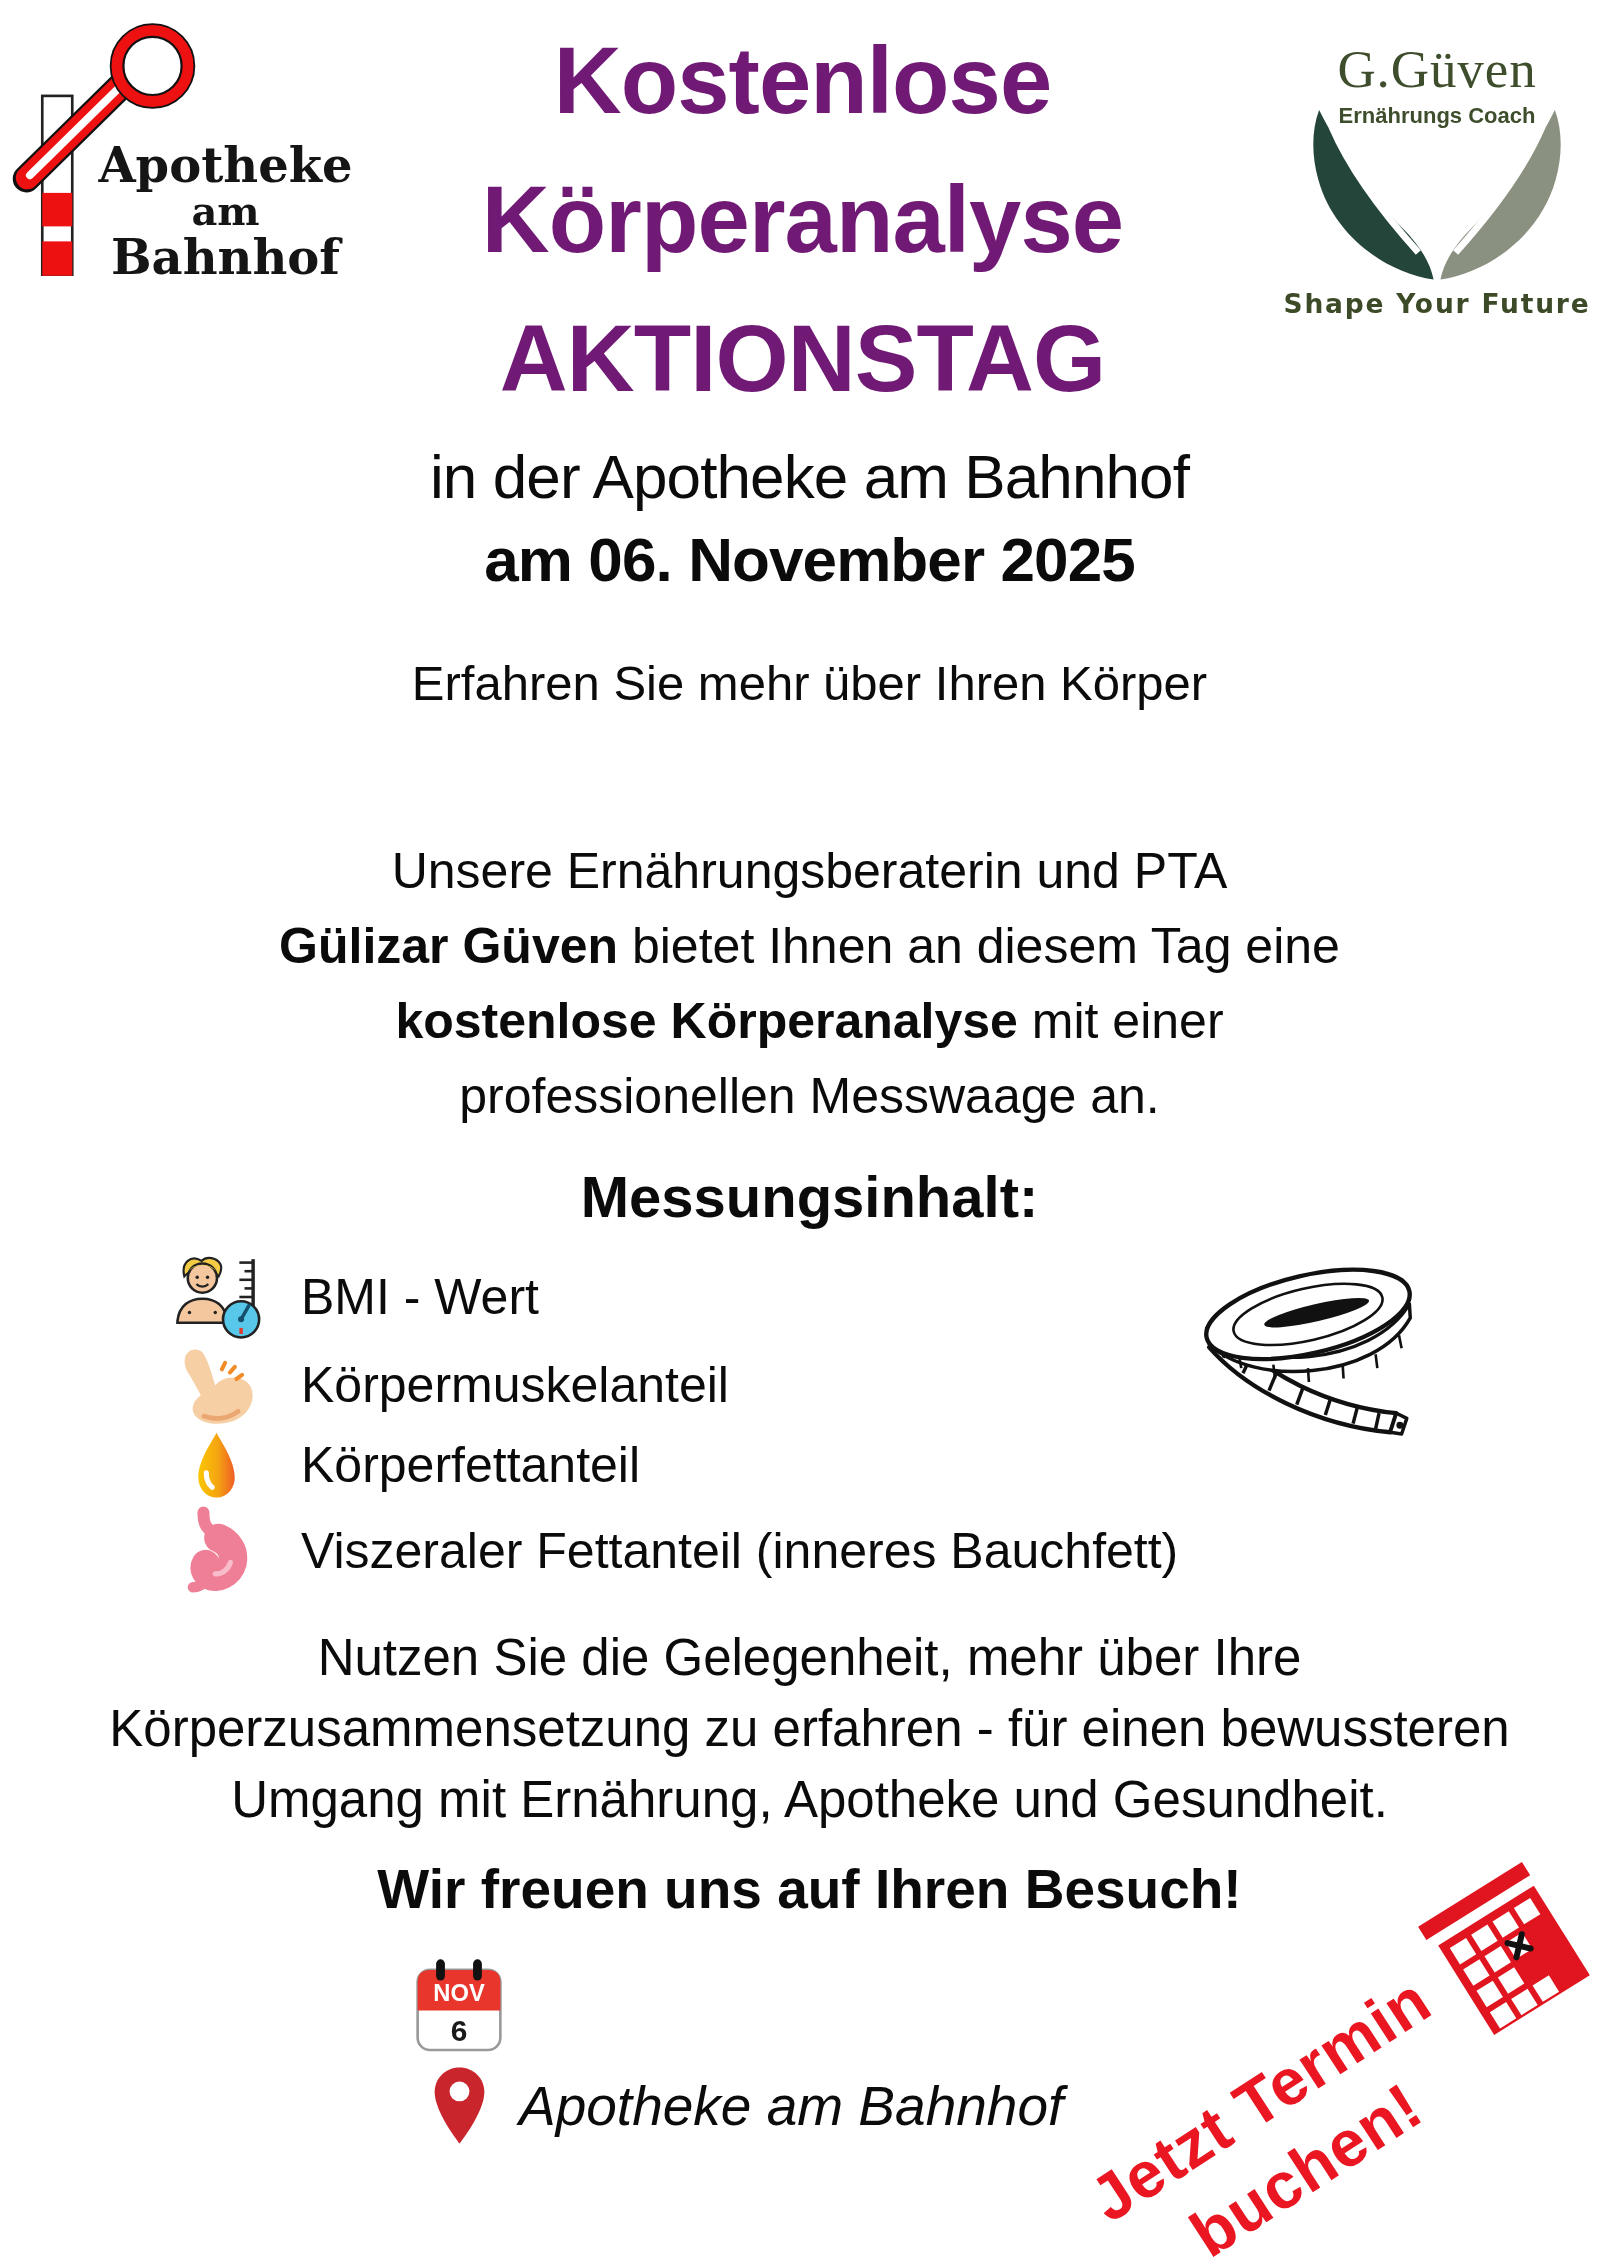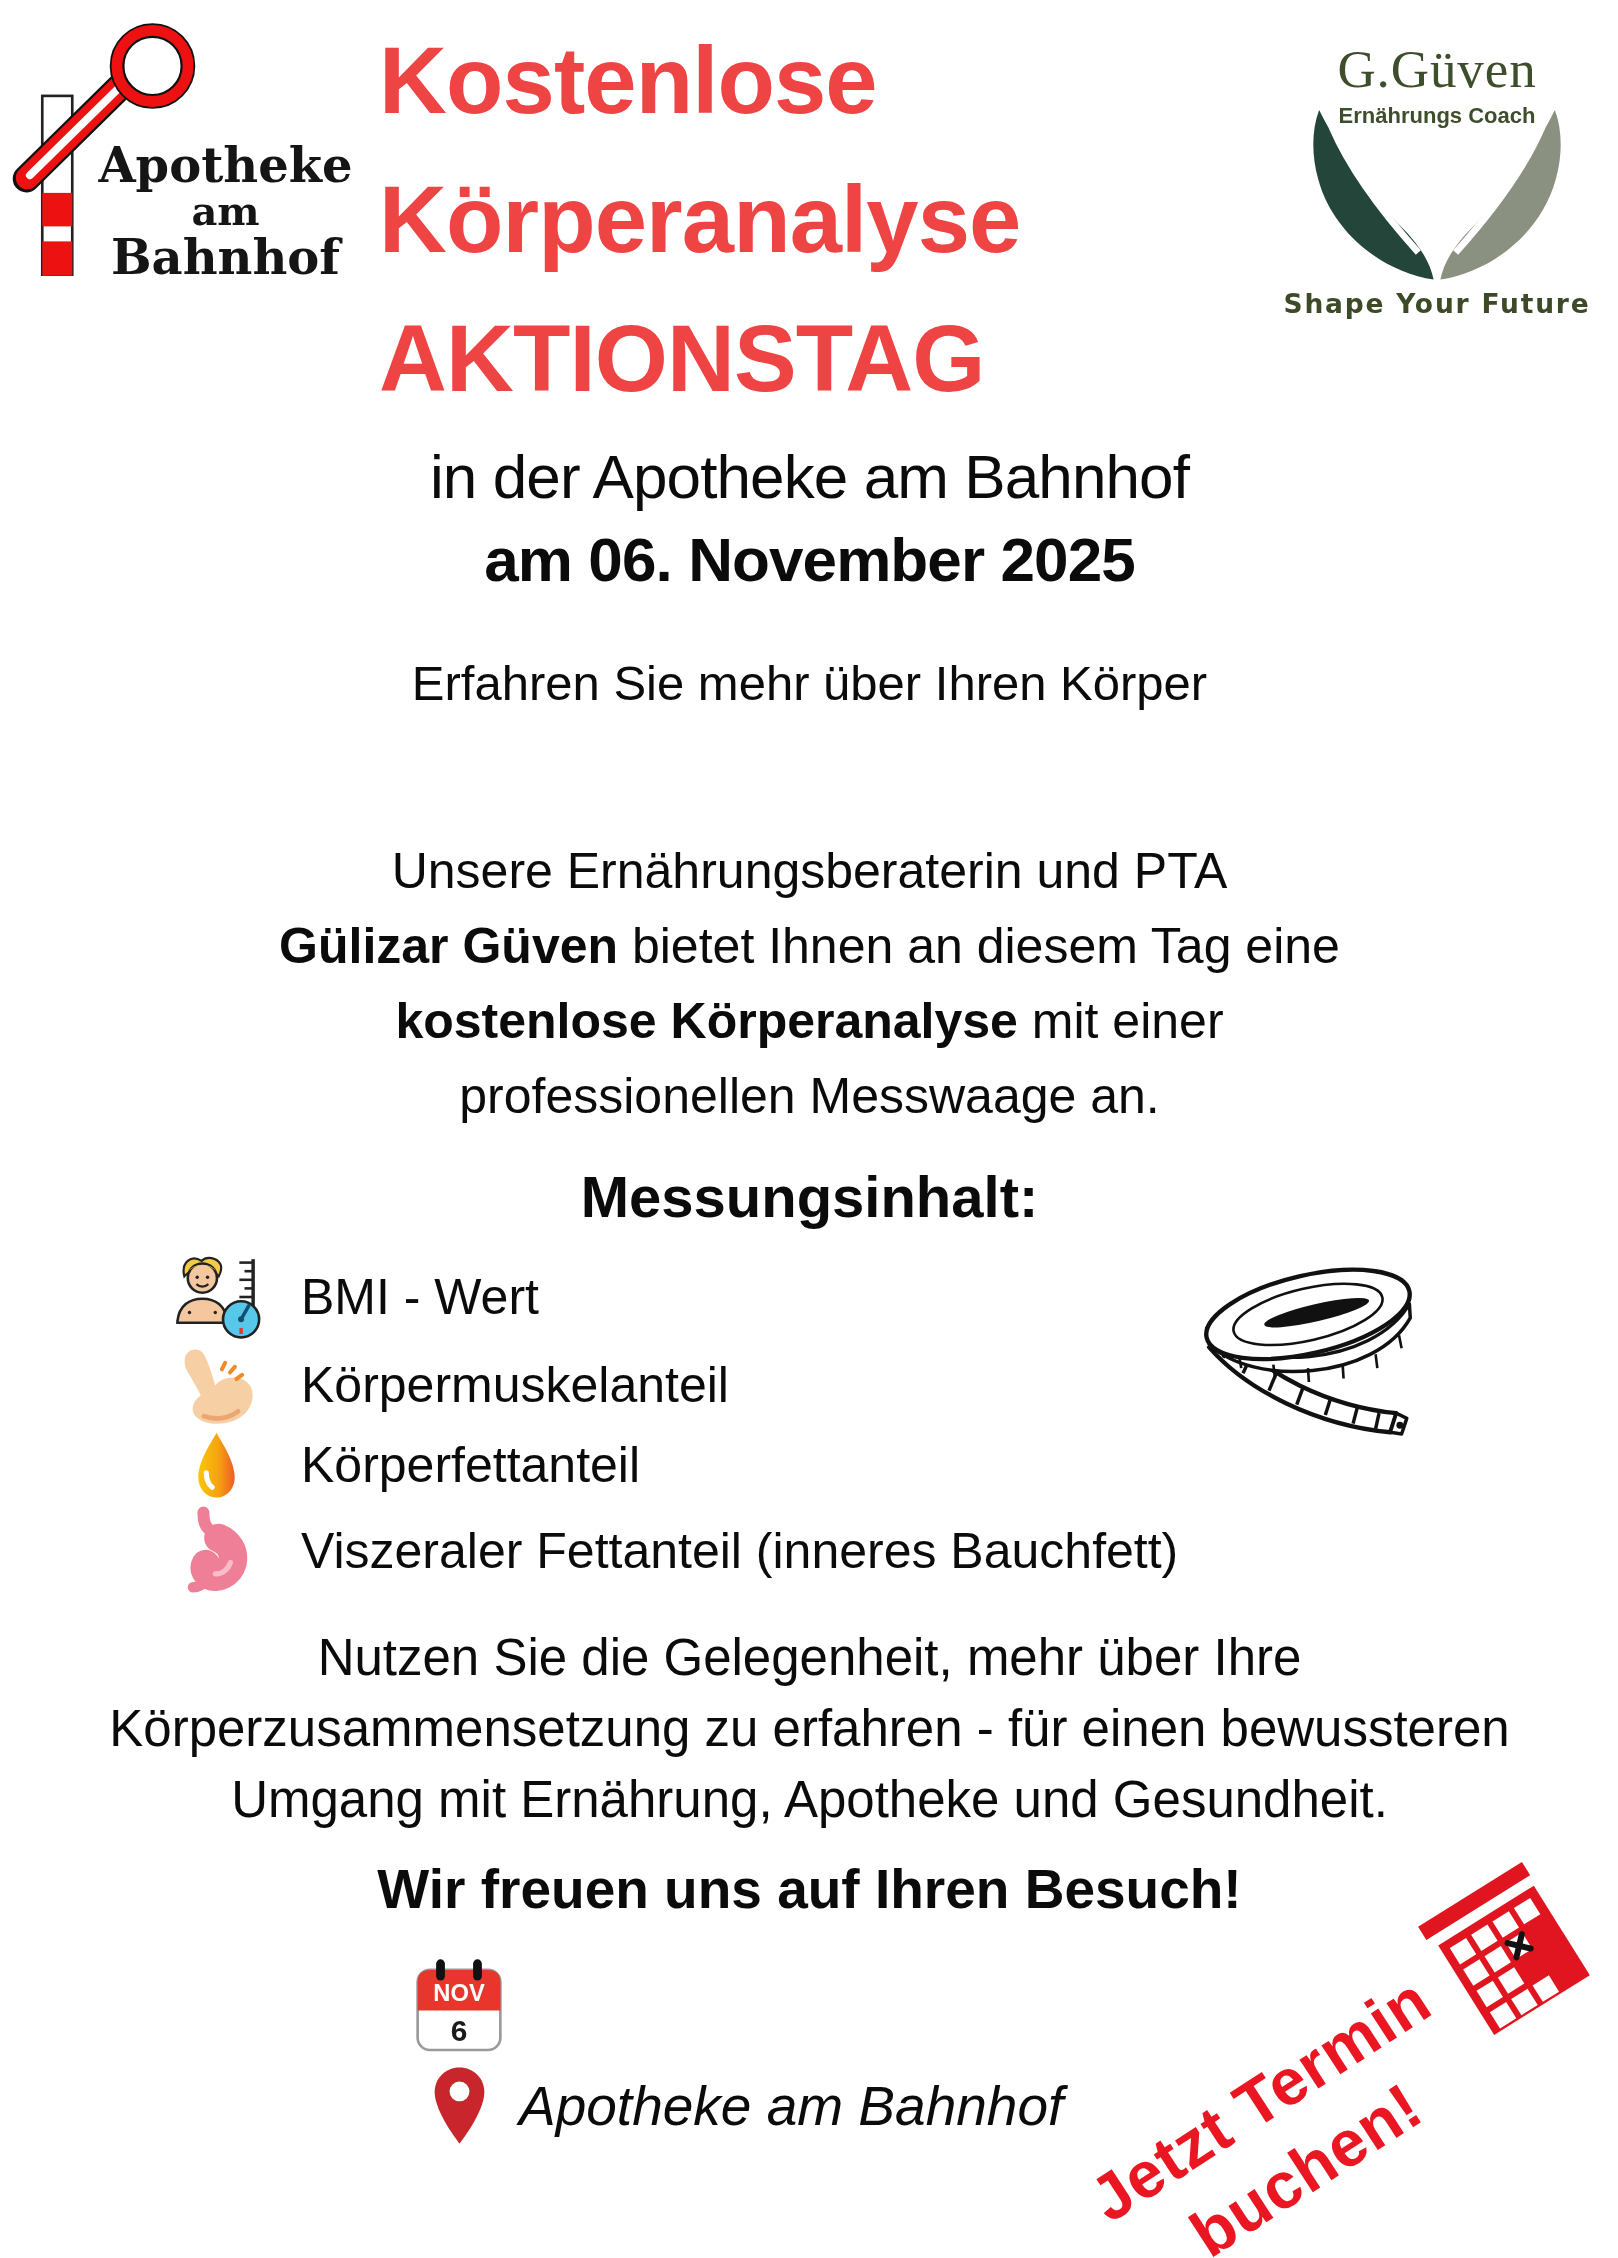--- a/index.html
+++ b/index.html
@@ -10,22 +10,22 @@
 
   
   .ph-logo{left:7px;top:10.6px;width:363px;height:265px;}
   .ph-logo svg{position:absolute;left:0;top:0;}
   .ph-text{position:absolute;left:86px;top:131px;width:265px;text-align:center;
            font-family:"DejaVu Serif",serif;font-weight:bold;line-height:46px;color:#151515;}
   .ph-text .l1,.ph-text .l3{font-size:48px;}
   .ph-text .l2{font-size:40px;}
 
   
-  .title-block{left:379px;top:10.6px;width:847px;text-align:left;
-               font-weight:800;font-size:94px;line-height:139px;letter-spacing:-0.9px;color:#ef4444;}
+  .title-block{left:379px;top:10.6px;width:847px;text-align:center;
+               font-weight:800;font-size:94px;line-height:139px;letter-spacing:-0.9px;color:#701a75;}
 
   
   .coach{left:1273px;top:16px;width:328px;height:318px;text-align:center;}
   .coach-name{position:relative;z-index:2;font-family:"Liberation Serif",serif;font-size:53px;
               color:#3e4e2c;letter-spacing:0.9px;margin-top:23px;}
   .coach-sub{position:relative;z-index:2;font-size:22px;font-weight:bold;color:#3e4e2c;margin-top:3.5px;}
   .coach-leaves{position:absolute;left:5.3px;top:55px;z-index:1;}
   .coach-tag{position:absolute;left:0;top:272px;width:100%;font-family:"DejaVu Sans",sans-serif;
              font-weight:bold;font-size:26.5px;color:#3d4a28;letter-spacing:1.8px;}
 

